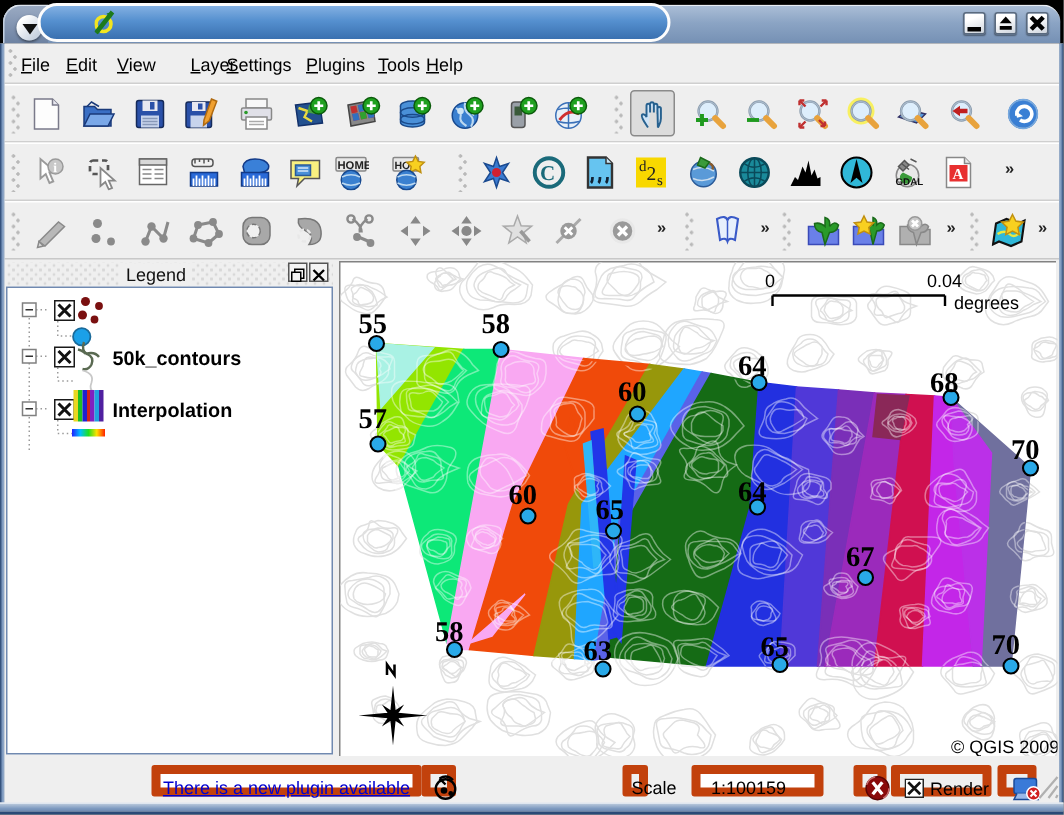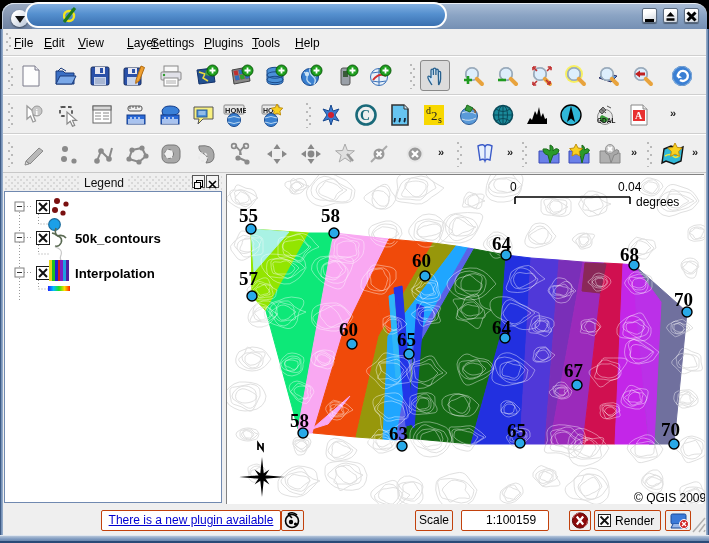--- a/index.html
+++ b/index.html
@@ -24,21 +24,21 @@
 
 #leghead{position:absolute;left:4px;top:175px;width:218px;height:16px;background:#efefef;background-image:radial-gradient(circle at 2px 2px,#d8d8d8 0.9px,transparent 1.1px),radial-gradient(circle at 5px 5px,#d8d8d8 0.9px,transparent 1.1px);background-size:6px 6px;}
 #legtitle{position:absolute;left:76px;top:1px;padding:0 4px;font-size:12px;color:#111;background:#efefef;}
 .legbtn{position:absolute;top:0px;width:13px;height:13px;background:#f4f4f4;border:1px solid #555;}
 #legtree{position:absolute;left:4px;top:191px;width:218px;height:312px;background:#fff;border:1px solid #7089b0;}
 .lt{position:absolute;font-size:13.2px;font-weight:bold;color:#000;white-space:nowrap;}
 
 #map{position:absolute;left:226px;top:174px;width:478px;height:330px;background:#fff;border-top:1px solid #828282;border-left:1px solid #828282;}
 
 #sbar{position:absolute;left:3px;top:504px;width:703px;height:31px;background:#efefef;}
-.sbox{position:absolute;top:6px;height:21px;border:1px solid #c2410c;border-radius:2px;background:#efefef;font-size:12px;color:#000;line-height:19px;}
+.sbox{position:absolute;top:6px;height:21px;border:6px solid #c2410c;border-radius:2px;background:#efefef;font-size:12px;color:#000;line-height:19px;}
 #botband{position:absolute;left:0px;top:535px;width:709px;height:8px;background:linear-gradient(#b6c6da,#7e9ac0 60%,#6c88ae);border-top:1px solid #dfe6ef;border-bottom:2px solid #2a4a77;}
 #lband{position:absolute;left:0;top:29px;width:3px;height:506px;background:linear-gradient(90deg,#24416d,#7e9ac0 55%,#9db1ca);}
 #rband{position:absolute;left:706px;top:29px;width:3px;height:506px;background:linear-gradient(90deg,#9db1ca,#7e9ac0 45%,#24416d);}
 </style></head>
 <body>
 <div id="win">
 
 <div id="titlebg"></div>
 <div id="tbar"></div>
 <div id="tmenu">
@@ -64,21 +64,21 @@
 
 <div id="menubar">
  <div class="hnd" style="left:2px;top:3px;height:20px"></div>
  <span class="mi" style="left:11px"><u>F</u>ile</span>
  <span class="mi" style="left:41px"><u>E</u>dit</span>
  <span class="mi" style="left:75px"><u>V</u>iew</span>
  <span class="mi" style="left:124px"><u>L</u>ayer</span>
  <span class="mi" style="left:148px"><u>S</u>ettings</span>
  <span class="mi" style="left:201px"><u>P</u>lugins</span>
  <span class="mi" style="left:249px"><u>T</u>ools</span>
- <span class="mi" style="left:292px"><u>H</u>elp</span>
+ <span class="mi" style="left:281px"><u>H</u>elp</span>
 </div>
 
 <div class="trow" id="trow1" style="top:56px;height:38px;border-top:1px solid #fff;box-shadow:0 -1px 0 #cfcfcf;">
       <div class="hnd" style="left:4px;top:6px"></div>
       <div class="hnd" style="left:406px;top:6px"></div>
       <div class="ic" style="left:16px;top:7px"><svg width="24" height="24" viewBox="0 0 24 24">
           <path d="M4 2 h12 l4 4 v16 h-16 z" fill="#fdfdfd" stroke="#7a7a8a"></path>
           <path d="M16 2 v4 h4" fill="#e8e8f0" stroke="#7a7a8a"></path>
         </svg></div>
       <div class="ic" style="left:50px;top:7px"><svg width="24" height="24" viewBox="0 0 24 24">
@@ -1186,22 +1186,22 @@
     </div>
 
 <div id="sbar">
  <div class="sbox" style="left:98px;width:180px;background:#fff;text-align:center;"><span style="color:#0000d0;text-decoration:underline;font-size:12px;">There is a new plugin available</span></div>
  <div class="sbox" style="left:278px;width:23px;"><svg width="21" height="19" viewBox="0 0 21 19">
           <circle cx="10" cy="10" r="6.5" fill="none" stroke="#000" stroke-width="1.6"></circle>
           <path d="M6 3 q5 -3 9 1 M6 3 l4 4" stroke="#000" stroke-width="1.6" fill="none"></path>
           <circle cx="9" cy="11" r="2.2" fill="#000"></circle>
           <circle cx="13.5" cy="13" r="1.6" fill="#000"></circle>
         </svg></div>
- <div class="sbox" style="left:412px;width:38px;text-align:center;">Scale</div>
- <div class="sbox" style="left:458px;width:88px;background:#fff;padding-left:24px;">1:100159</div>
+ <div class="sbox" style="left:412px;width:17px;text-align:center;">Scale</div>
+ <div class="sbox" style="left:458px;width:88px;background:#fff;padding-left:7px;">1:100159</div>
  <div class="sbox" style="left:566px;width:22px;"><svg width="20" height="19" viewBox="0 0 20 19">
           <circle cx="10" cy="9.5" r="7.6" fill="#8a0a0a" stroke="#5a0505"></circle>
           <circle cx="10" cy="9.5" r="7.6" fill="none" stroke="#c86a6a" stroke-width="1" stroke-dasharray="8 18"></circle>
           <path d="M6.8 5.5 l6.4 8 M13.2 5.5 l-6.4 8" stroke="#fff" stroke-width="2.2"></path>
         </svg></div>
  <div class="sbox" style="left:591px;width:67px;">
         <svg style="position:absolute;left:3px;top:3px" width="13" height="13">
           <rect x="0.5" y="0.5" width="12" height="12" fill="#fff" stroke="#222"></rect>
           <path d="M2.5 2.5 l8 8 M10.5 2.5 l-8 8" stroke="#111" stroke-width="1.8"></path>
         </svg>

